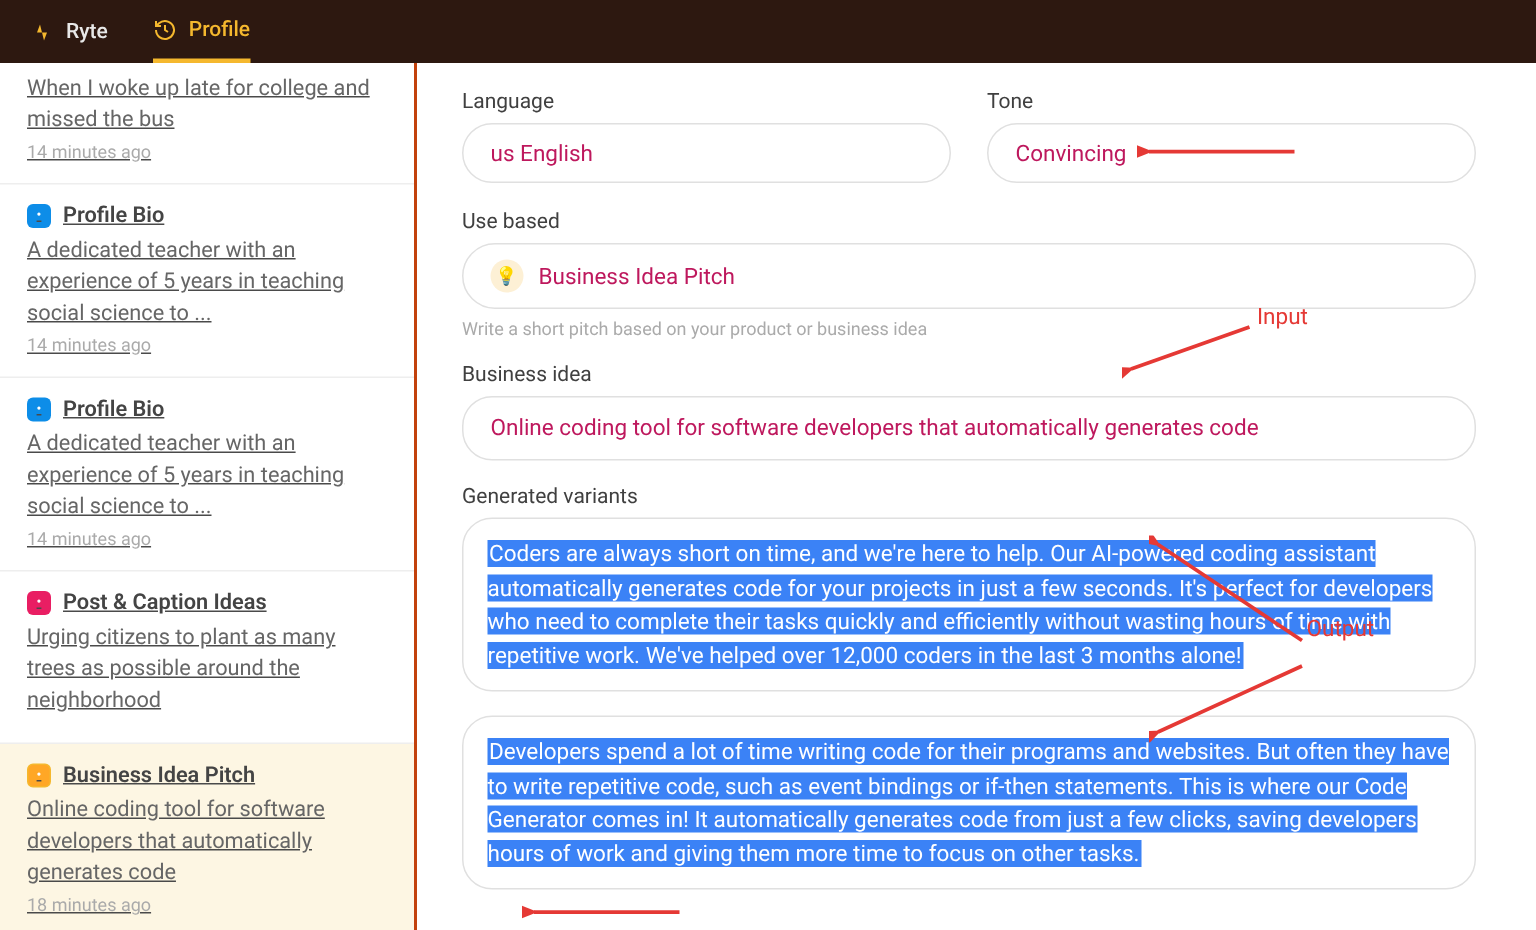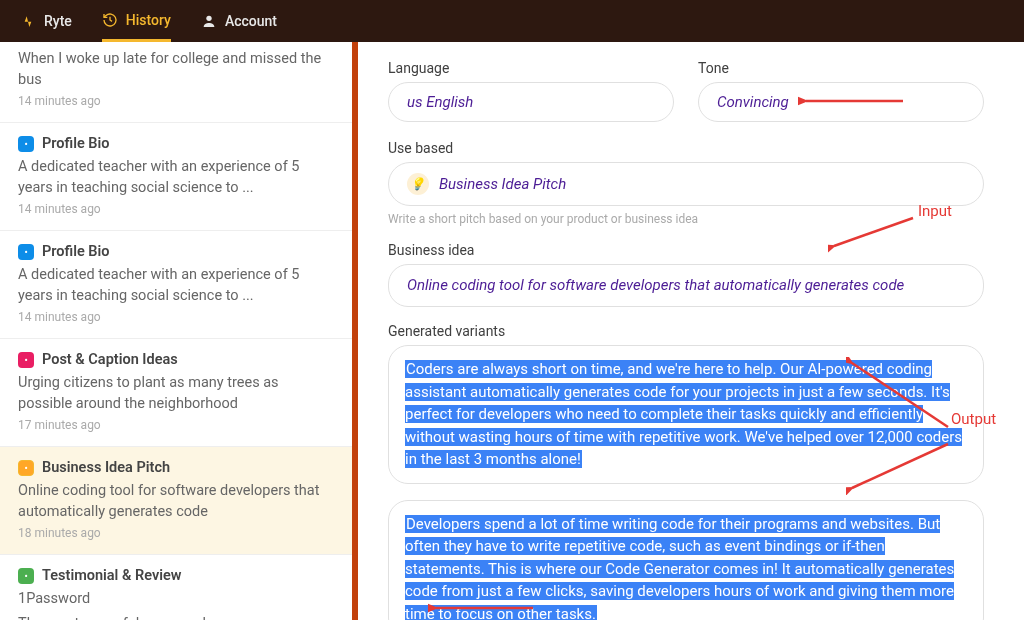--- a/index.html
+++ b/index.html
@@ -2,40 +2,40 @@
 <html><head>
 <meta charset="utf-8">
 <style>
   * { box-sizing: border-box; margin: 0; padding: 0; }
   body { font-family: -apple-system, BlinkMacSystemFont, "Segoe UI", Roboto, sans-serif; background: #fff; color: #4a4a4a; width: 1024px; height: 620px; overflow: hidden; position: relative; }
   .topnav { background: #2d1810; height: 42px; display: flex; align-items: center; padding: 0 20px; gap: 30px; }
   .nav-item { display: flex; align-items: center; gap: 8px; color: #e8e8e8; font-size: 14px; font-weight: 500; cursor: pointer; height: 42px; }
   .nav-item.active { color: #f5b82e; border-bottom: 3px solid #f5b82e; }
   .nav-icon { width: 16px; height: 16px; display: inline-flex; align-items: center; justify-content: center; }
   .main { display: flex; height: 578px; }
-  .sidebar { width: 358px; border-right: 6px solid #c2410c; overflow-y: auto; position: relative; }
+  .sidebar { width: 278px; border-right: 2px solid #c2410c; overflow-y: auto; position: relative; text-decoration: underline; }
   .sidebar::-webkit-scrollbar { width: 12px; }
   .sidebar::-webkit-scrollbar-track { background: #f0f0f0; }
   .sidebar::-webkit-scrollbar-thumb { background: #c0c0c0; border-radius: 6px; }
   .hist-item { padding: 12px 18px 14px; border-bottom: 1px solid #eee; cursor: pointer; }
   .hist-item.selected { background: #fdf6e3; }
   .hist-title { display: flex; align-items: center; gap: 8px; font-weight: 600; color: #444; font-size: 14.5px; margin-bottom: 4px; }
   .hist-desc { color: #666; font-size: 14.5px; line-height: 1.45; margin-bottom: 4px; }
   .hist-time { color: #aaa; font-size: 12px; }
   .badge { width: 16px; height: 16px; border-radius: 4px; display: inline-flex; align-items: center; justify-content: center; font-size: 9px; color: #fff; flex-shrink: 0; }
   .badge.blue { background: #0d8de8; }
   .badge.pink { background: #e91e63; }
   .badge.orange { background: #ffa726; border:1px solid #f5b82e; }
   .badge.green { background: #4caf50; }
   .content { flex: 1; padding: 18px 40px 10px 30px; overflow-y: auto; position: relative; }
   .row2 { display: flex; gap: 24px; margin-bottom: 18px; }
   .field { flex: 1; }
   .field-label { color: #404040; font-size: 14px; margin-bottom: 6px; }
   .field-help { color: #aaa; font-size: 12px; margin-top: 6px; }
-  .pill { border: 1px solid #e0e0e0; border-radius: 24px; padding: 10px 18px; font-size: 15px; color: #4c1d95; background: #fff; display: flex; align-items: center; gap: 10px; font-style: italic; }
+  .pill { border: 1px solid #e0e0e0; border-radius: 24px; padding: 10px 18px; font-size: 15px; color: #be185d; background: #fff; display: flex; align-items: center; gap: 10px; }
   .pill .usecase-icon { width: 22px; height: 22px; border-radius: 50%; background: #fdf0d5; display: inline-flex; align-items: center; justify-content: center; font-size: 12px; }
   .variant-box { border: 1px solid #e0e0e0; border-radius: 20px; padding: 12px 16px; margin-bottom: 16px; font-size: 15px; line-height: 1.5; color: #333; }
   .variant-box span { background: #3b82f6; color: #fff; padding: 0 1px; }
   .section { margin-bottom: 16px; }
   
   .anno { position: absolute; color: #e53935; font-size: 15px; pointer-events: none; text-align: right; }
   .arrow-svg { position: absolute; pointer-events: none; }
 </style>
 </head>
 <body>
@@ -50,30 +50,21 @@
     <span>Ryte</span>
   </div>
   <div class="nav-item active">
     <span class="nav-icon">
       <svg viewBox="0 0 24 24" width="16" height="16" fill="none" stroke="#f5b82e" stroke-width="2">
           <path d="M3 12a9 9 0 1 0 3-6.7L3 8"></path>
           <polyline points="3 3 3 8 8 8"></polyline>
           <polyline points="12 7 12 12 15 14"></polyline>
         </svg>
     </span>
-    <span>History</span>
-  </div>
-  <div class="nav-item">
-    <span class="nav-icon">
-      <svg viewBox="0 0 24 24" width="16" height="16" fill="#e8e8e8">
-          <circle cx="12" cy="8" r="4"></circle>
-          <path d="M4 21c0-4 4-6 8-6s8 2 8 6"></path>
-        </svg>
-    </span>
-    <span>Account</span>
+    <span>Profile</span>
   </div>
 </div>
 
 <div class="main">
 
   <div class="sidebar" id="sidebar">
       <div class="hist-item" style="padding-top: 6px;">
         <div class="hist-desc">When I woke up late for college and missed the bus</div>
         <div class="hist-time">14 minutes ago</div>
       </div>
@@ -92,21 +83,20 @@
         </div>
         <div class="hist-desc">A dedicated teacher with an experience of 5 years in teaching social science to ...</div>
         <div class="hist-time">14 minutes ago</div>
       </div>
       <div class="hist-item">
         <div class="hist-title">
           <span class="badge pink">•</span>
           <span>Post &amp; Caption Ideas</span>
         </div>
         <div class="hist-desc">Urging citizens to plant as many trees as possible around the neighborhood</div>
-        <div class="hist-time">17 minutes ago</div>
       </div>
       <div class="hist-item selected">
         <div class="hist-title">
           <span class="badge orange">•</span>
           <span>Business Idea Pitch</span>
         </div>
         <div class="hist-desc">Online coding tool for software developers that automatically generates code</div>
         <div class="hist-time">18 minutes ago</div>
       </div>
       <div class="hist-item">

